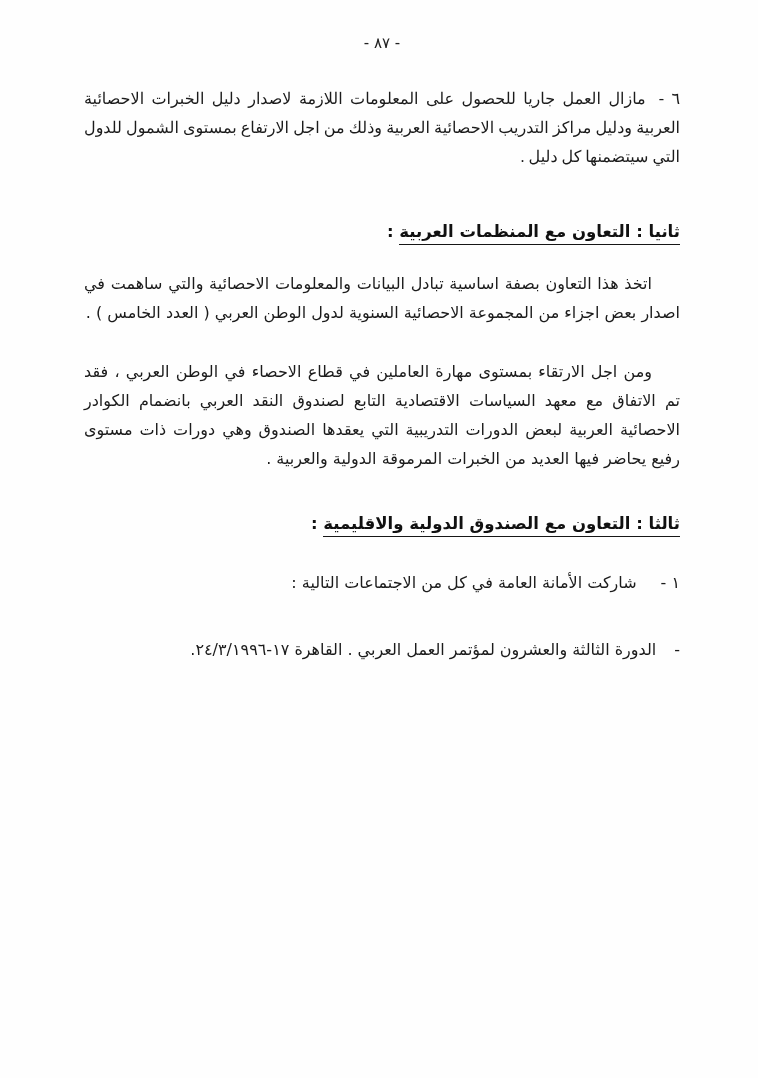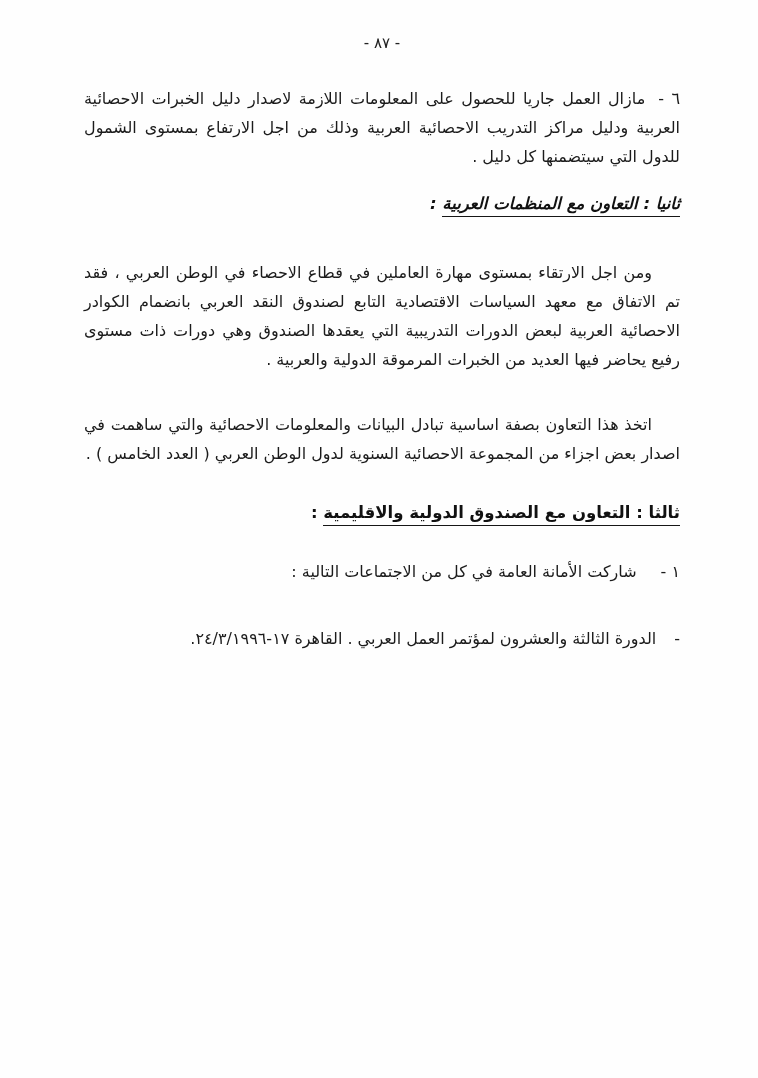--- a/index.html
+++ b/index.html
@@ -26,32 +26,32 @@
     color: #222;
   }
   p.body {
     font-size: 16px;
     line-height: 29px;
     text-align: justify;
     color: #1b1b1b;
   }
   p.indent { text-indent: 28px; }
   .marker { margin-left: 13px; white-space: nowrap; }
-  .item6 { margin-bottom: 18px; }
+  .item6 { margin-bottom: 46px; font-family: Liberation Serif, serif; }
   h2.heading {
     font-size: 16.5px;
     font-weight: bold;
     line-height: 29px;
     color: #111;
   }
   h2.heading .u {
     border-bottom: 1.5px solid #161616;
     padding-bottom: 3px;
   }
-  .h-two { margin-bottom: 40px; font-style: italic; }
+  .h-two { margin-bottom: 23px; }
   .p-two-1 { margin-bottom: 30px; }
   .p-two-2 { margin-bottom: 36px; }
   .h-three { margin-bottom: 30px; }
   .p-three-1 { margin-bottom: 74px; }
   .h-kaf { margin-bottom: 36px; }
   .row {
     display: flex;
     align-items: baseline;
     font-size: 16px;
     line-height: 29px;
@@ -69,23 +69,23 @@
 
 <div class="page">
   <div class="content">
 
     <div class="page-number">- ٨٧ -</div>
 
     <p class="body item6"><span class="marker">٦ -</span><span>مازال العمل جاريا للحصول على المعلومات اللازمة لاصدار دليل الخبرات الاحصائية العربية ودليل مراكز التدريب الاحصائية العربية وذلك من اجل الارتفاع بمستوى الشمول للدول التي سيتضمنها كل دليل .</span></p>
 
     <h2 class="heading h-two"><span class="u">ثانيا : التعاون مع المنظمات العربية</span><span> :</span></h2>
 
+    <p class="body indent p-two-1">اتخذ هذا التعاون بصفة اساسية تبادل البيانات والمعلومات الاحصائية والتي ساهمت في اصدار بعض اجزاء من المجموعة الاحصائية السنوية لدول الوطن العربي ( العدد الخامس ) .</p>
+
     <p class="body indent p-two-2">ومن اجل الارتقاء بمستوى مهارة العاملين في قطاع الاحصاء في الوطن العربي ، فقد تم الاتفاق مع معهد السياسات الاقتصادية التابع لصندوق النقد العربي بانضمام الكوادر الاحصائية العربية لبعض الدورات التدريبية التي يعقدها الصندوق وهي دورات ذات مستوى رفيع يحاضر فيها العديد من الخبرات المرموقة الدولية والعربية .</p>
-
-    <p class="body indent p-two-1">اتخذ هذا التعاون بصفة اساسية تبادل البيانات والمعلومات الاحصائية والتي ساهمت في اصدار بعض اجزاء من المجموعة الاحصائية السنوية لدول الوطن العربي ( العدد الخامس ) .</p>
 
     <h2 class="heading h-three"><span class="u">ثالثا : التعاون مع الصندوق الدولية والاقليمية</span><span> :</span></h2>
 
 
 
     <div class="row item-one">
       <span class="row-marker">١ -</span>
       <span class="row-text">شاركت الأمانة العامة في كل من الاجتماعات التالية :</span>
     </div>
 

